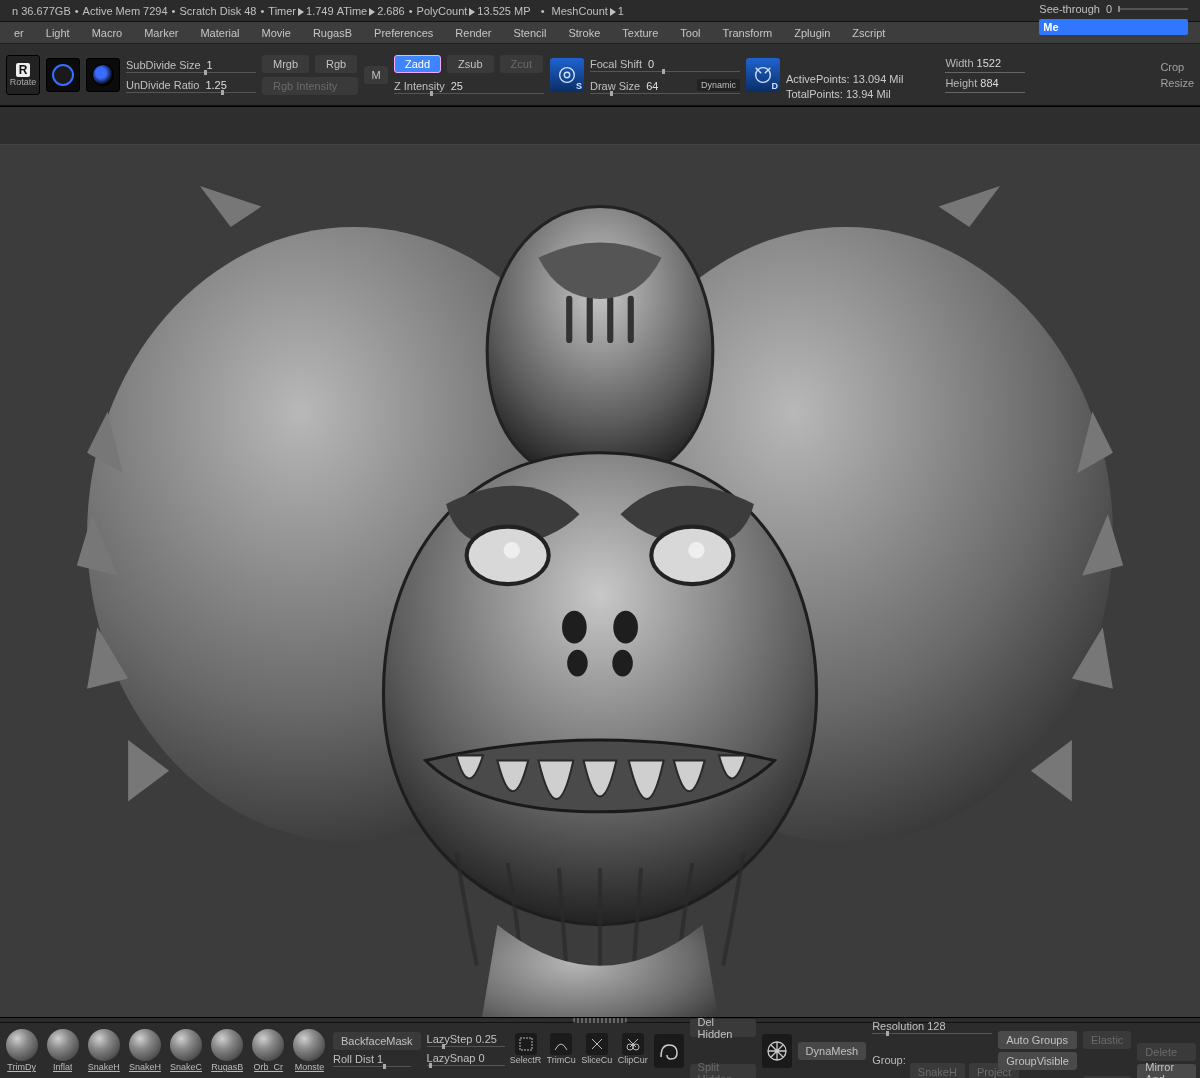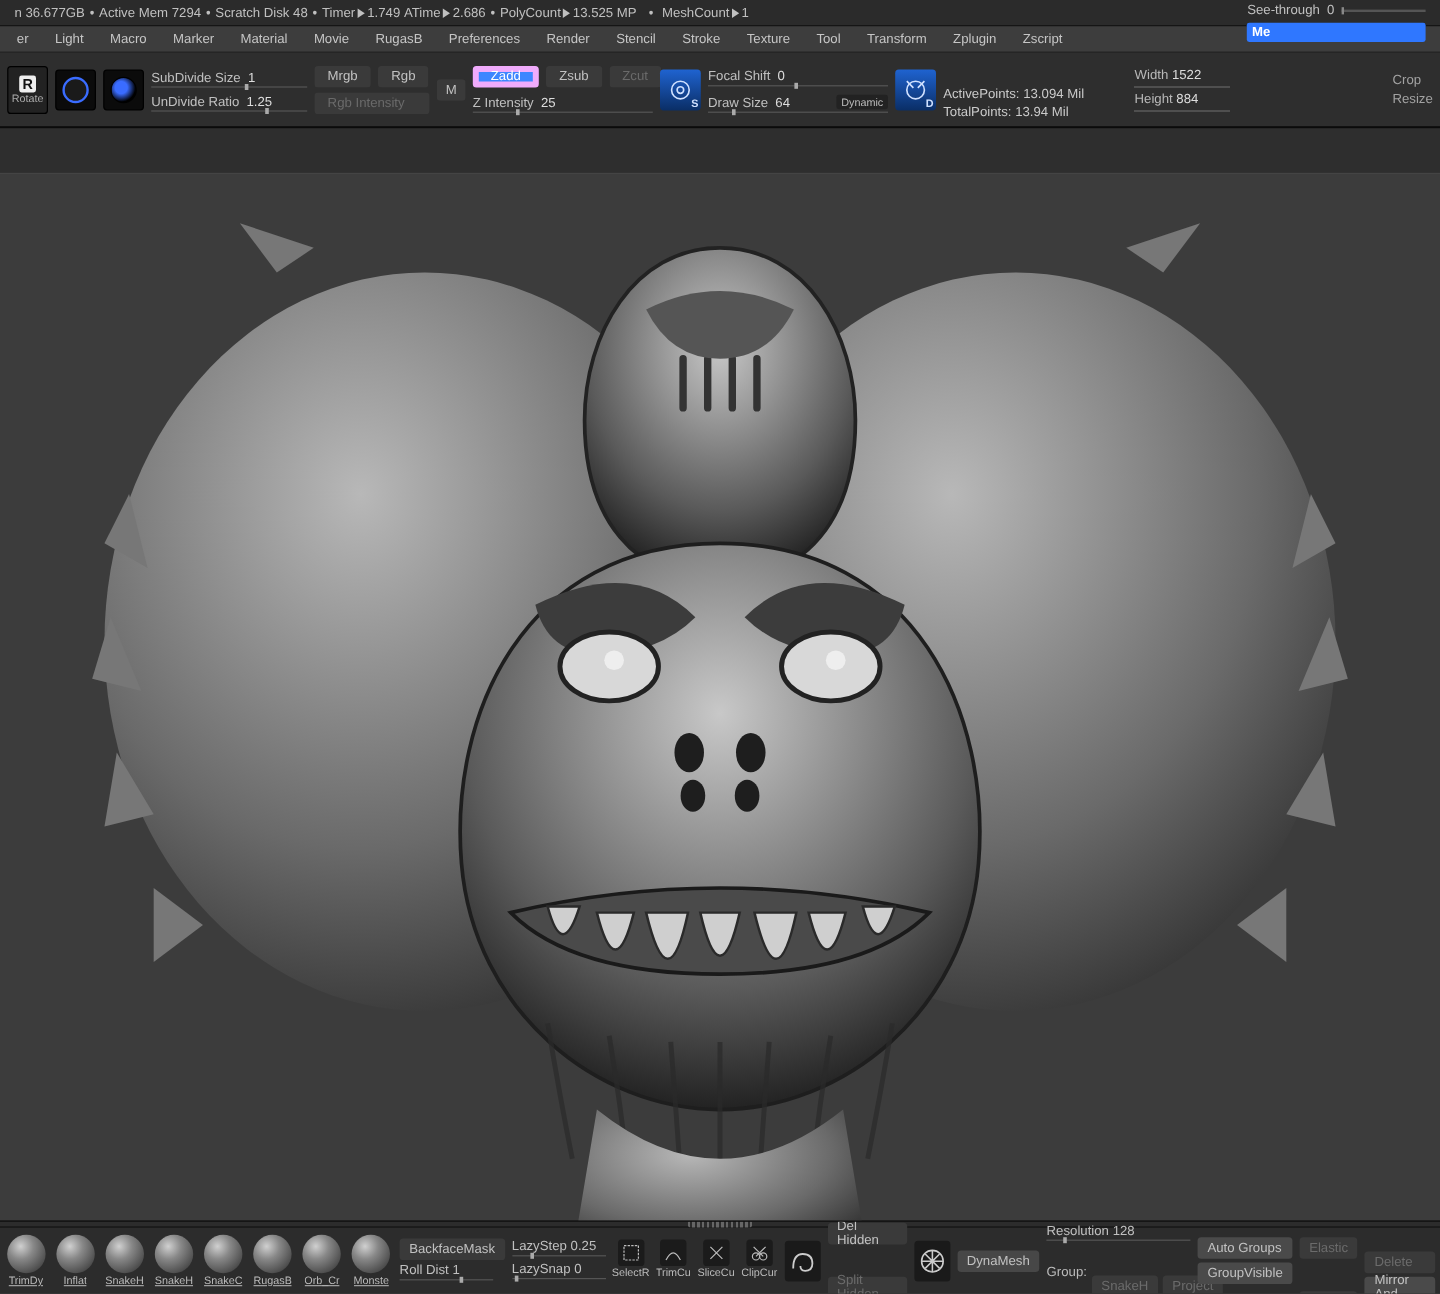--- a/index.html
+++ b/index.html
@@ -100,21 +100,21 @@
   }
   .slider-field .knob{
     position:absolute; bottom:-1px; width:3px; height:5px; background:#aaa;
   }
   .btn-chip{
     padding:2px 10px; font-size:11px; background:#3a3a3a;
     border-radius:3px; color:#c2c2c2; border:1px solid transparent;
     height:18px; display:flex; align-items:center;
   }
   .btn-chip.bluefill{
-    background:#3e86ff; color:#fff; border:5px solid #f0abfc;
+    background:#3e86ff; color:#fff; border:1px solid #f0abfc;
   }
   .btn-chip.dim{ color:#6a6a6a; }
   .group { display:flex; flex-direction:column; gap:4px; }
   .group-row { display:flex; align-items:center; gap:6px; }
   .square-btn {
     width:34px;height:34px;border-radius:3px;background:linear-gradient(180deg,#1f63d0,#0a2e66);
     display:flex;align-items:center;justify-content:center;position:relative;
   }
   .square-btn .corner{position:absolute;right:2px;bottom:1px;color:#cfe0ff;font-size:9px;font-weight:bold;}
   .square-btn svg { fill:none; stroke:#cfe0ff; stroke-width:1.5;}

